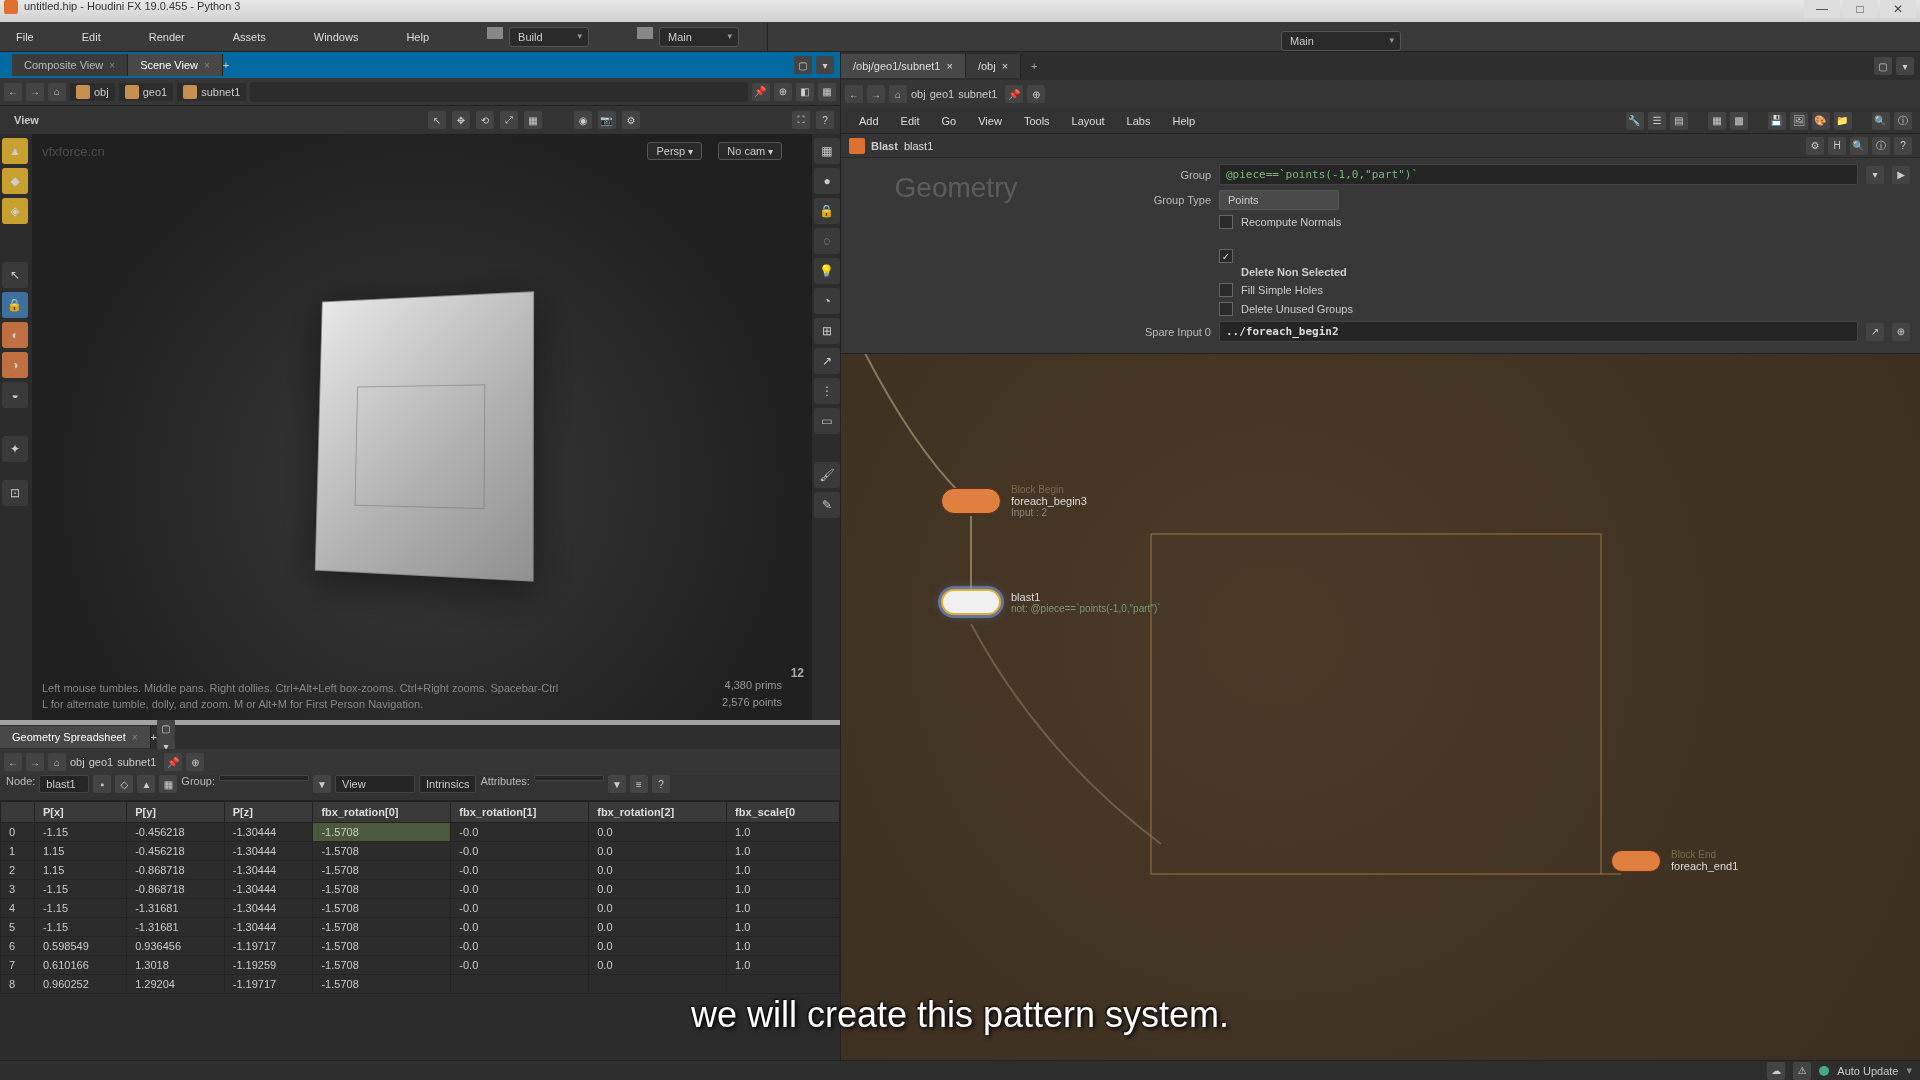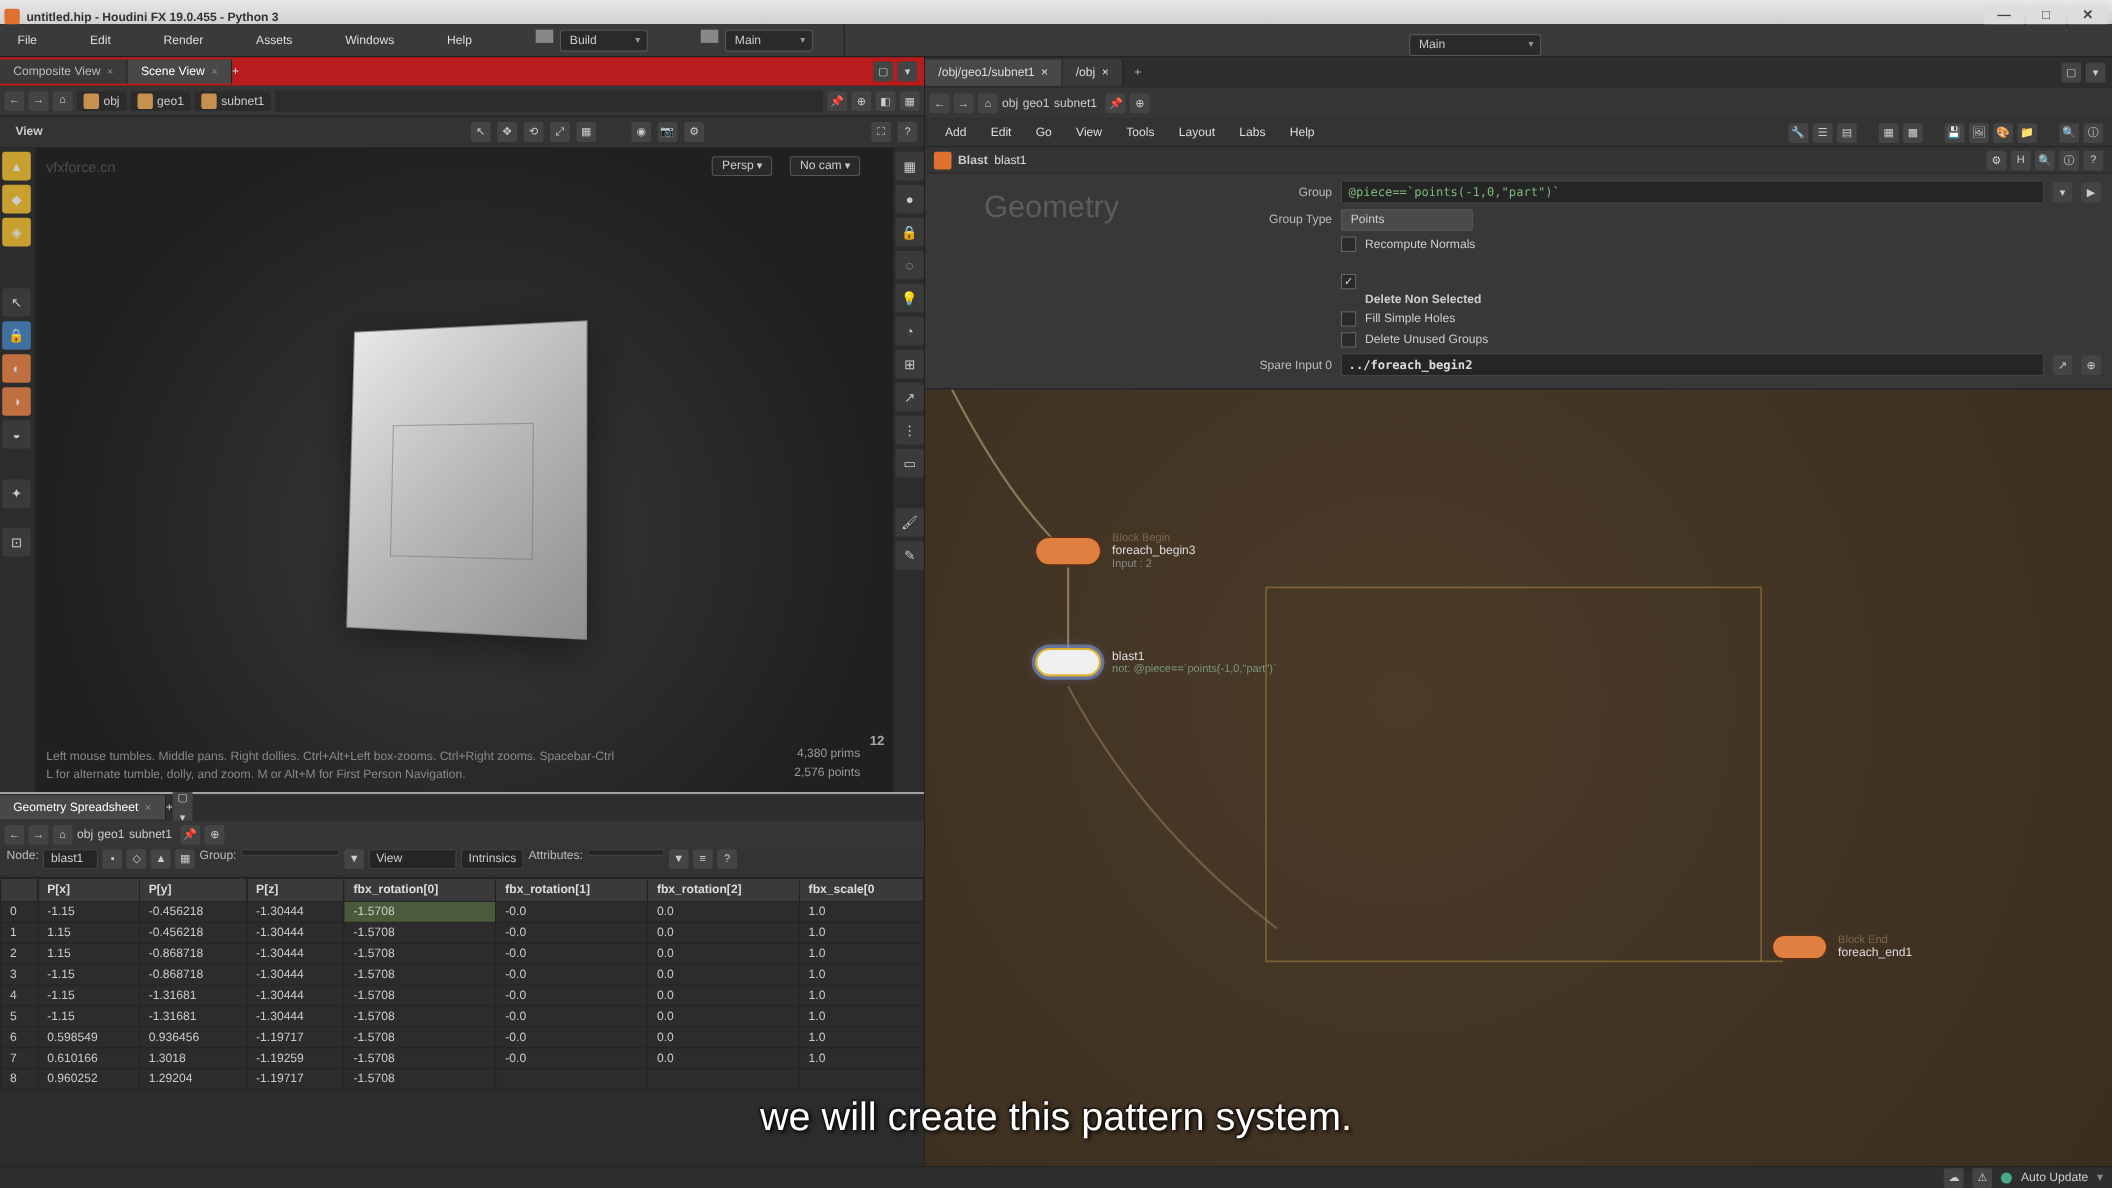--- a/index.html
+++ b/index.html
@@ -1,40 +1,40 @@
 <!DOCTYPE html>
 <html><head>
 <meta charset="utf-8">
 <style>
 * { margin: 0; padding: 0; box-sizing: border-box; font-family: "Segoe UI", Arial, sans-serif; font-size: 11px; }
 body { background: #1a1a1a; color: #ccc; width: 1920px; height: 1080px; overflow: hidden; position: relative; }
 
 
-.titlebar { height: 22px; background: linear-gradient(#e8e8e8,#d0d0d0); display: flex; align-items: flex-end; padding: 0 4px; color: #333; font-weight: bold; }
+.titlebar { height: 22px; background: linear-gradient(#e8e8e8,#d0d0d0); display: flex; align-items: flex-start; padding: 0 4px; color: #333; }
 .titlebar .hicon { width: 14px; height: 14px; background: #e07030; border-radius: 2px; margin-right: 6px; }
 .titlebar .title { flex: 1; font-size: 11px; }
 .titlebar .winbtns { display: flex; gap: 2px; }
 .titlebar .winbtn { width: 36px; height: 18px; background: #ddd; display: flex; align-items: center; justify-content: center; color: #444; font-size: 12px; cursor: pointer; }
 
 
 .menubar { height: 30px; background: #3a3a3a; display: flex; align-items: center; padding: 0 6px; border-bottom: 1px solid #222; gap: 28px; }
 .menubar .mitem { padding: 6px 10px; color: #ddd; cursor: pointer; }
 .menubar .desk { display: flex; align-items: flex-start; margin-left: 20px; gap: 6px; }
 .menubar .desk .dicon { width: 16px; height: 12px; background: #888; }
 .menubar .dropdown { background: #2a2a2a; border: 1px solid #555; padding: 3px 24px 3px 8px; border-radius: 3px; position: relative; min-width: 80px; }
 .menubar .dropdown::after { content: "▾"; position: absolute; right: 6px; top: 3px; font-size: 9px; color: #999; }
 .menubar .right { margin-left: auto; display: flex; align-items: center; gap: 8px; }
 
 
 .main { display: flex; height: calc(100% - 22px - 30px - 20px); }
 .left { width: 840px; display: flex; flex-direction: column; }
 .right { flex: 1; display: flex; flex-direction: column; border-left: 1px solid #222; }
 
 
-.tabbar { height: 26px; background: #b91c1c; display: flex; align-items: center; }
+.tabbar { height: 26px; background: #0369a1; display: flex; align-items: center; padding-left: 12px; }
 .tab { padding: 5px 12px; background: #3a3a3a; color: #bbb; border-right: 1px solid #222; cursor: pointer; display: flex; align-items: center; gap: 6px; }
 .tab.active { background: #484848; color: #fff; }
 .tab .close { color: #888; font-size: 10px; }
 .tabbar .right-icons { margin-left: auto; display: flex; gap: 4px; padding-right: 6px; }
 .ico { width: 18px; height: 18px; background: #444; border-radius: 2px; display: flex; align-items: center; justify-content: center; font-size: 10px; color: #ccc; cursor: pointer; }
 
 
 .pathbar { height: 28px; background: #363636; display: flex; align-items: center; padding: 0 4px; gap: 4px; border-bottom: 1px solid #222; }
 .pathbar .pseg { display: flex; align-items: center; gap: 4px; padding: 2px 6px; background: #2c2c2c; border-radius: 2px; cursor: pointer; }
 .pathbar .picon { width: 14px; height: 14px; background: #c89050; border-radius: 2px; }
@@ -55,21 +55,21 @@
 .viewport .cam-btn { right: 30px; }
 .viewport .watermark { position: absolute; top: 10px; left: 10px; color: rgba(180,180,180,0.3); font-size: 13px; }
 .viewport .grid { position: absolute; inset: 0; background: radial-gradient(circle at 50% 60%, #3a3a3a 0%, #202020 70%); }
 .viewport .cube { position: absolute; left: 280px; top: 160px; width: 220px; height: 280px; background: linear-gradient(135deg, #e8e8e8 0%, #b0b0b0 60%, #909090 100%); transform: perspective(600px) rotateY(-12deg) rotateX(4deg); box-shadow: 0 10px 40px rgba(0,0,0,0.5); border: 1px solid #888; }
 .viewport .cube::after { content: ""; position: absolute; left: 40px; top: 90px; width: 130px; height: 120px; border: 1px solid rgba(120,120,120,0.6); }
 .sv-right-tools { width: 28px; background: #2c2c2c; display: flex; flex-direction: column; gap: 4px; padding: 4px 2px; }
 .viewport .hint { position: absolute; bottom: 8px; left: 10px; font-size: 10px; color: #888; line-height: 1.4; }
 .viewport .stats { position: absolute; bottom: 8px; right: 30px; font-size: 10px; color: #999; text-align: right; line-height: 1.6; }
 
 
-.spreadsheet { height: 340px; background: #2c2c2c; display: flex; flex-direction: column; border-top: 2px solid #a3a3a3; }
+.spreadsheet { height: 340px; background: #2c2c2c; display: flex; flex-direction: column; border-top: 5px solid #a3a3a3; }
 .ss-tabbar { height: 24px; background: #2e2e2e; display: flex; align-items: center; }
 .ss-pathbar { height: 26px; background: #363636; display: flex; align-items: center; padding: 0 4px; gap: 4px; }
 .ss-controls { height: 26px; background: #333; display: flex; align-items: flex-start; padding: 0 6px; gap: 4px; border-bottom: 1px solid #222; }
 .ss-controls label { color: #bbb; }
 .ss-controls .field { background: #252525; border: 1px solid #444; padding: 2px 6px; border-radius: 2px; min-width: 50px; }
 .ss-table { flex: 1; overflow: auto; }
 .ss-table table { width: 100%; border-collapse: collapse; font-family: "Consolas", monospace; font-size: 11px; }
 .ss-table th { background: #3a3a3a; padding: 4px 8px; text-align: left; border: 1px solid #222; color: #ddd; position: sticky; top: 0; }
 .ss-table td { padding: 3px 8px; border: 1px solid #252525; color: #ccc; }
 .ss-table td.sel { background: #4a5a3a; }

